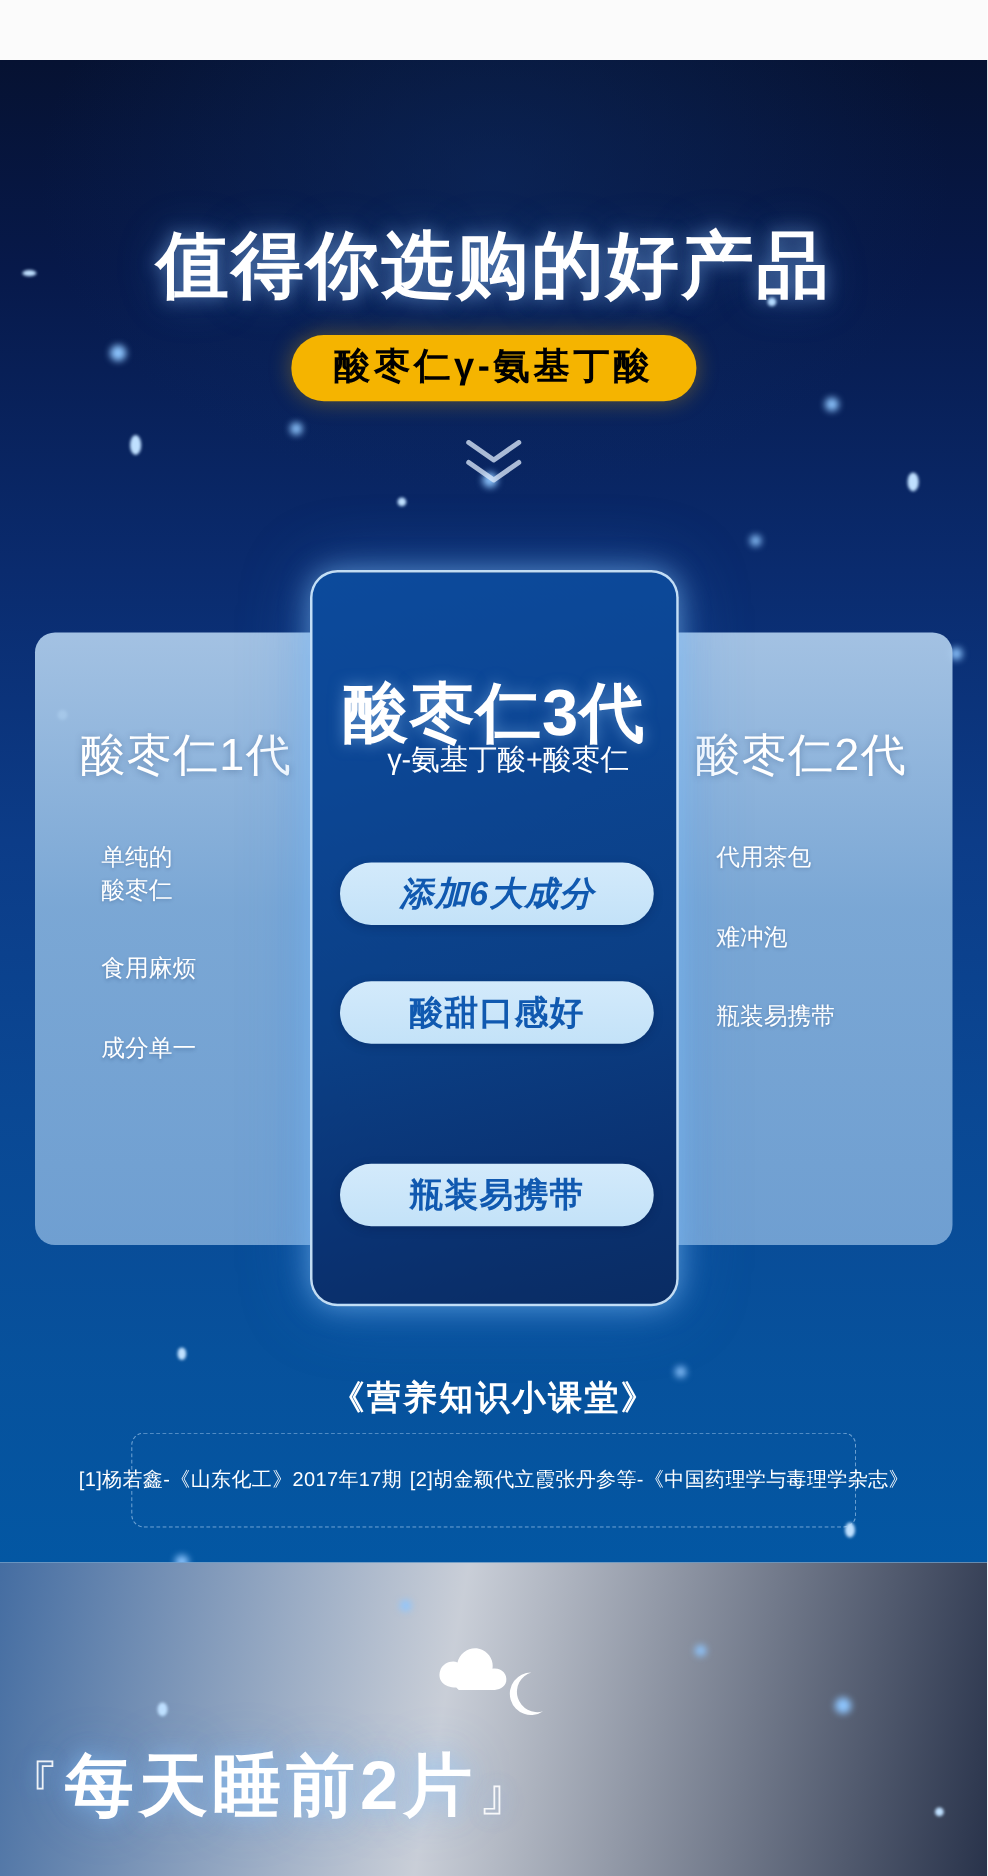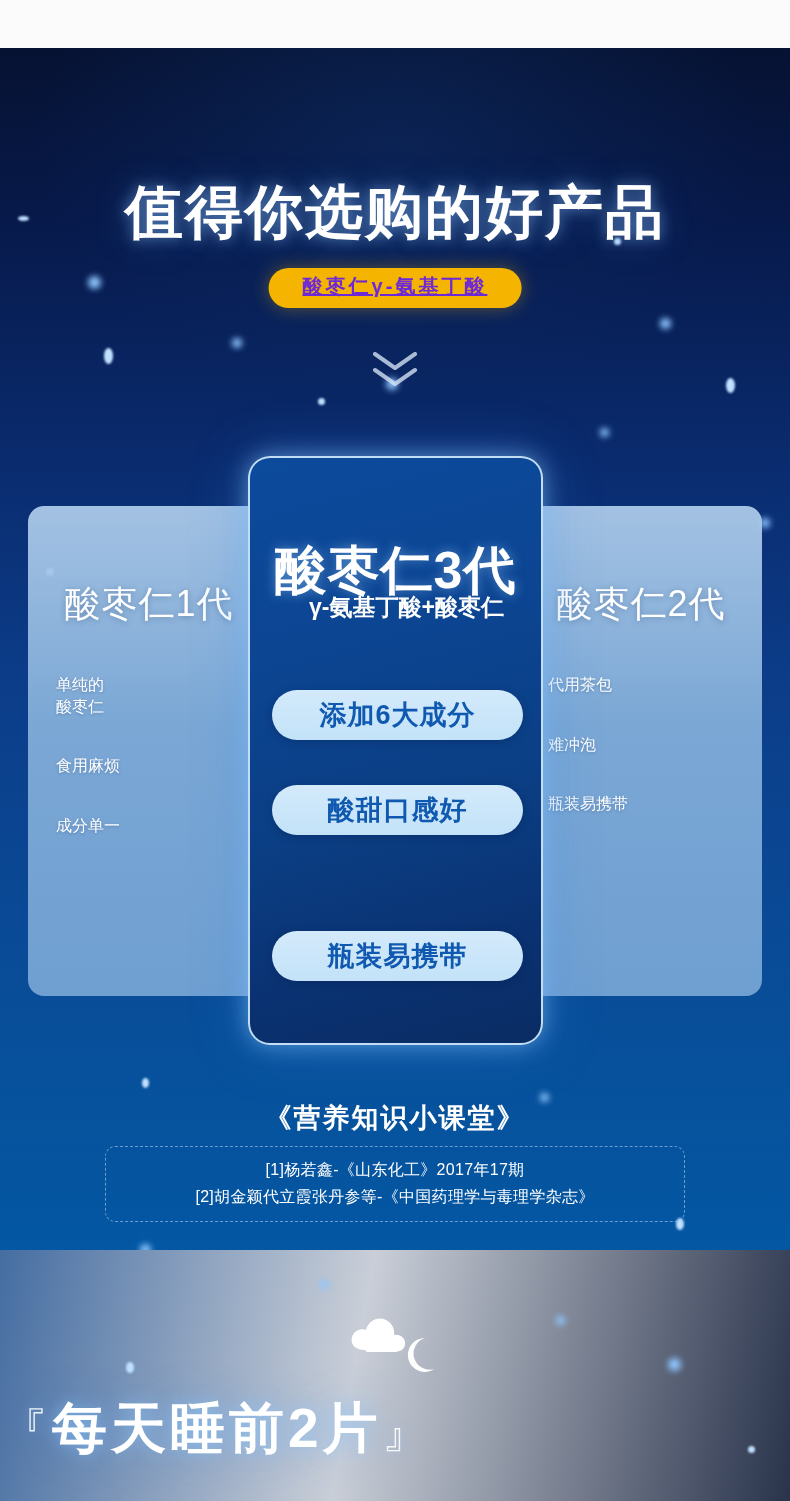--- a/index.html
+++ b/index.html
@@ -69,27 +69,26 @@
   }
 
   .badge {
     position: absolute;
     left: 50%;
     top: 220px;
     transform: translateX(-50%);
     padding: 5px 34px 8px 34px;
     background: #f5b400;
     border-radius: 26px;
-    color: #6d28d9;
-    font-size: 20px;
+    color: #000000;
+    font-size: 29px;
     font-weight: 700;
     letter-spacing: 3px;
     white-space: nowrap;
     box-shadow: 0 0 18px rgba(245,180,0,0.35);
-    text-decoration: underline;
   }
 
   .chev {
     position: absolute;
     left: 50%;
     top: 300px;
     transform: translateX(-50%);
     width: 56px; height: 44px;
     opacity: 0.85;
   }
@@ -121,26 +120,27 @@
     text-shadow: 0 1px 6px rgba(20,50,95,0.35);
     white-space: nowrap;
   }
   .card-side .pts {
     position: absolute;
     top: 168px;
     left: 28px;
     right: 14px;
   }
   .card-side .pt {
-    font-size: 16px;
+    font-size: 19px;
     color: #ffffff;
     line-height: 1.35;
     margin-bottom: 38px;
     white-space: pre-line;
     text-shadow: 0 1px 3px rgba(20,50,95,0.3);
+    margin-left: 25px;
   }
 
   
   .card-center {
     position: absolute;
     left: 248px;
     top: 408px;
     width: 295px;
     height: 589px;
     border-radius: 22px;
@@ -159,21 +159,21 @@
     letter-spacing: 1px;
     white-space: nowrap;
     text-shadow: 0 0 12px rgba(160,210,255,0.5);
   }
   .card-center .gen-sub {
     position: absolute;
     top: 134px;
     width: 100%;
     text-align: center;
     font-size: 23px;
-    font-weight: 700;
+    font-weight: 400;
     color: #ffffff;
     white-space: nowrap;
     padding-left: 22px;
   }
   .pill {
     position: absolute;
     left: 22px;
     width: 251px;
     height: 50px;
     border-radius: 25px;
@@ -181,21 +181,21 @@
     color: #1059b0;
     font-size: 27px;
     font-weight: 700;
     letter-spacing: 1px;
     display: flex;
     align-items: center;
     justify-content: center;
     white-space: nowrap;
     box-shadow: 0 2px 8px rgba(0,20,60,0.25);
   }
-  .pill-1 { top: 232px; }
+  .pill-1 { top: 232px; font-style: italic; }
   .pill-2 { top: 327px; }
   .pill-3 { top: 427px; margin-top: 46px; }
 
   
   .ref-title {
     position: absolute;
     left: 0; top: 1052px;
     width: 790px;
     text-align: center;
     font-size: 27px;
@@ -204,21 +204,21 @@
     letter-spacing: 2px;
     white-space: nowrap;
   }
   .ref-box {
     position: absolute;
     left: 105px; top: 1098px;
     width: 580px; height: 76px;
     border: 1px dashed rgba(190,220,250,0.55);
     border-radius: 10px;
     display: flex;
-    flex-direction: column;
+    flex-direction: row;
     align-items: center;
     justify-content: center;
     gap: 6px;
   }
   .ref-line {
     font-size: 16px;
     color: #ffffff;
     letter-spacing: 0.3px;
     white-space: nowrap;
   }

